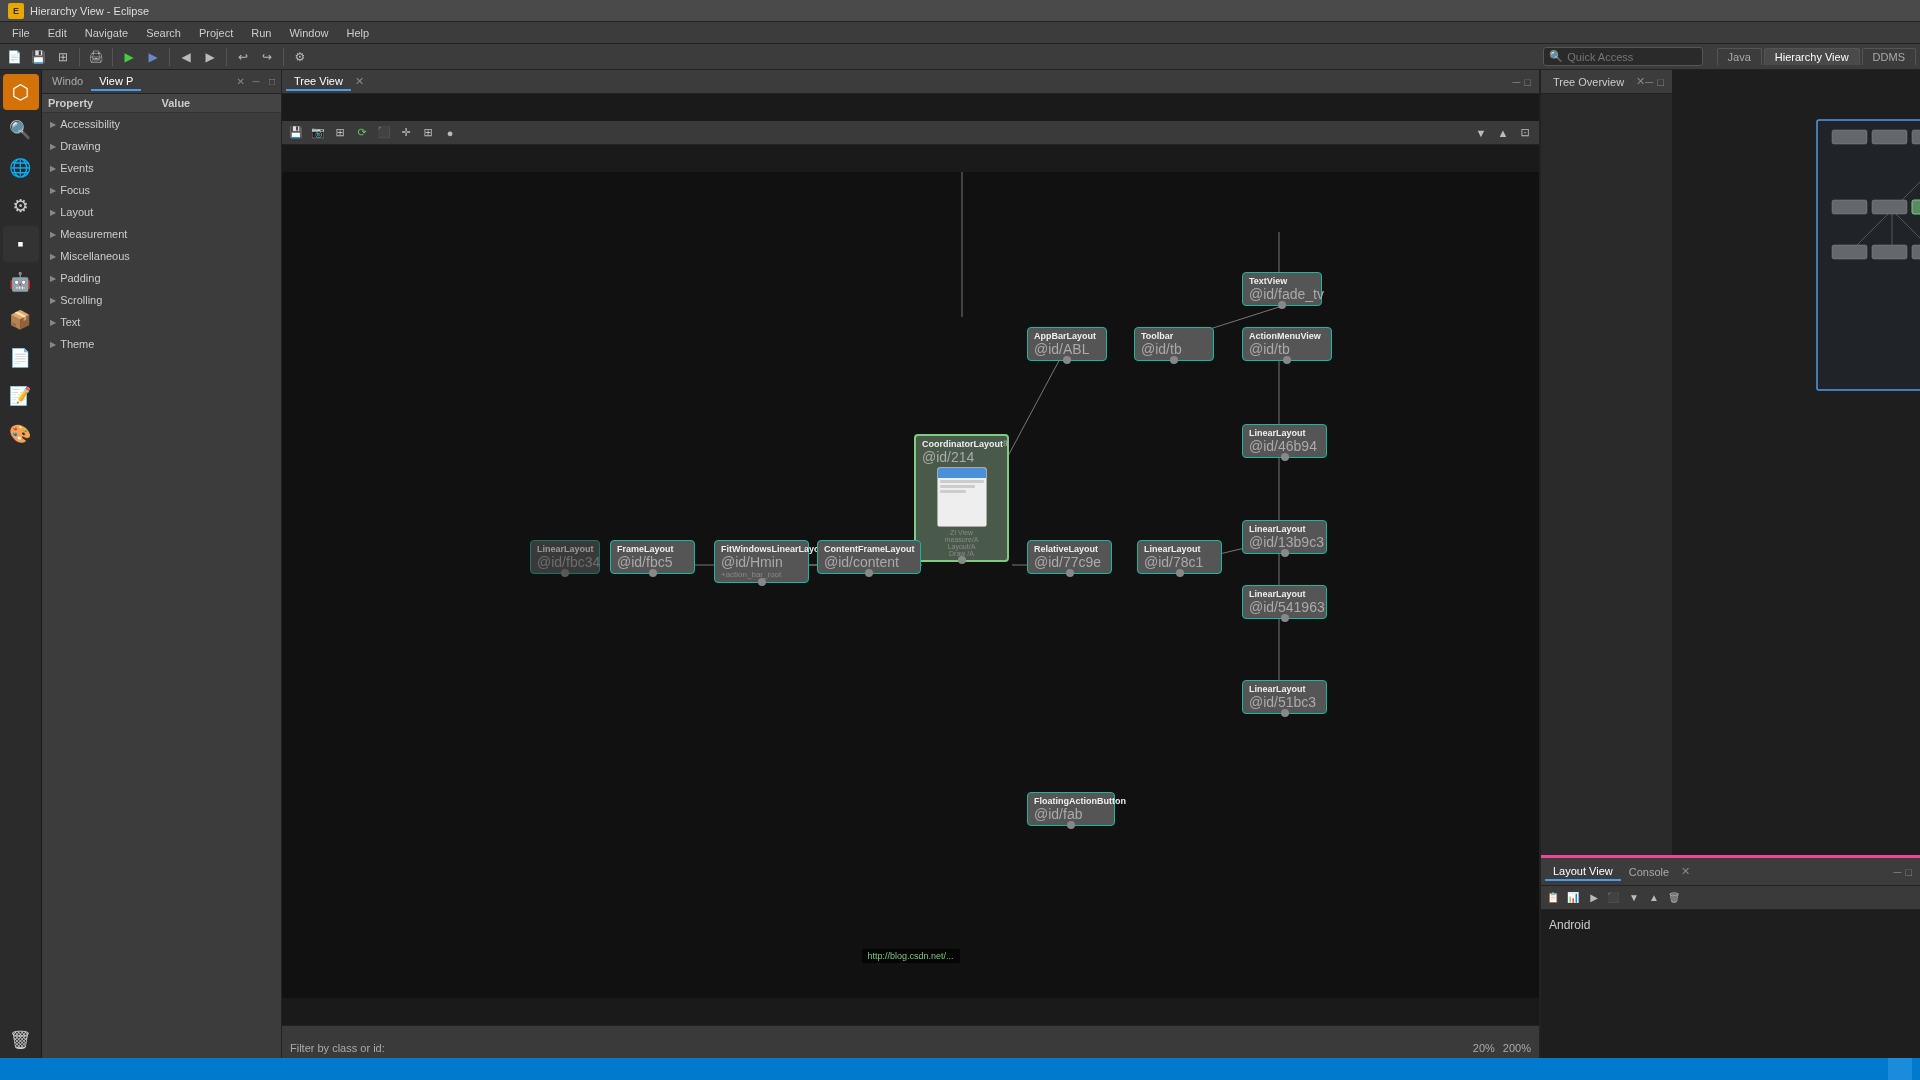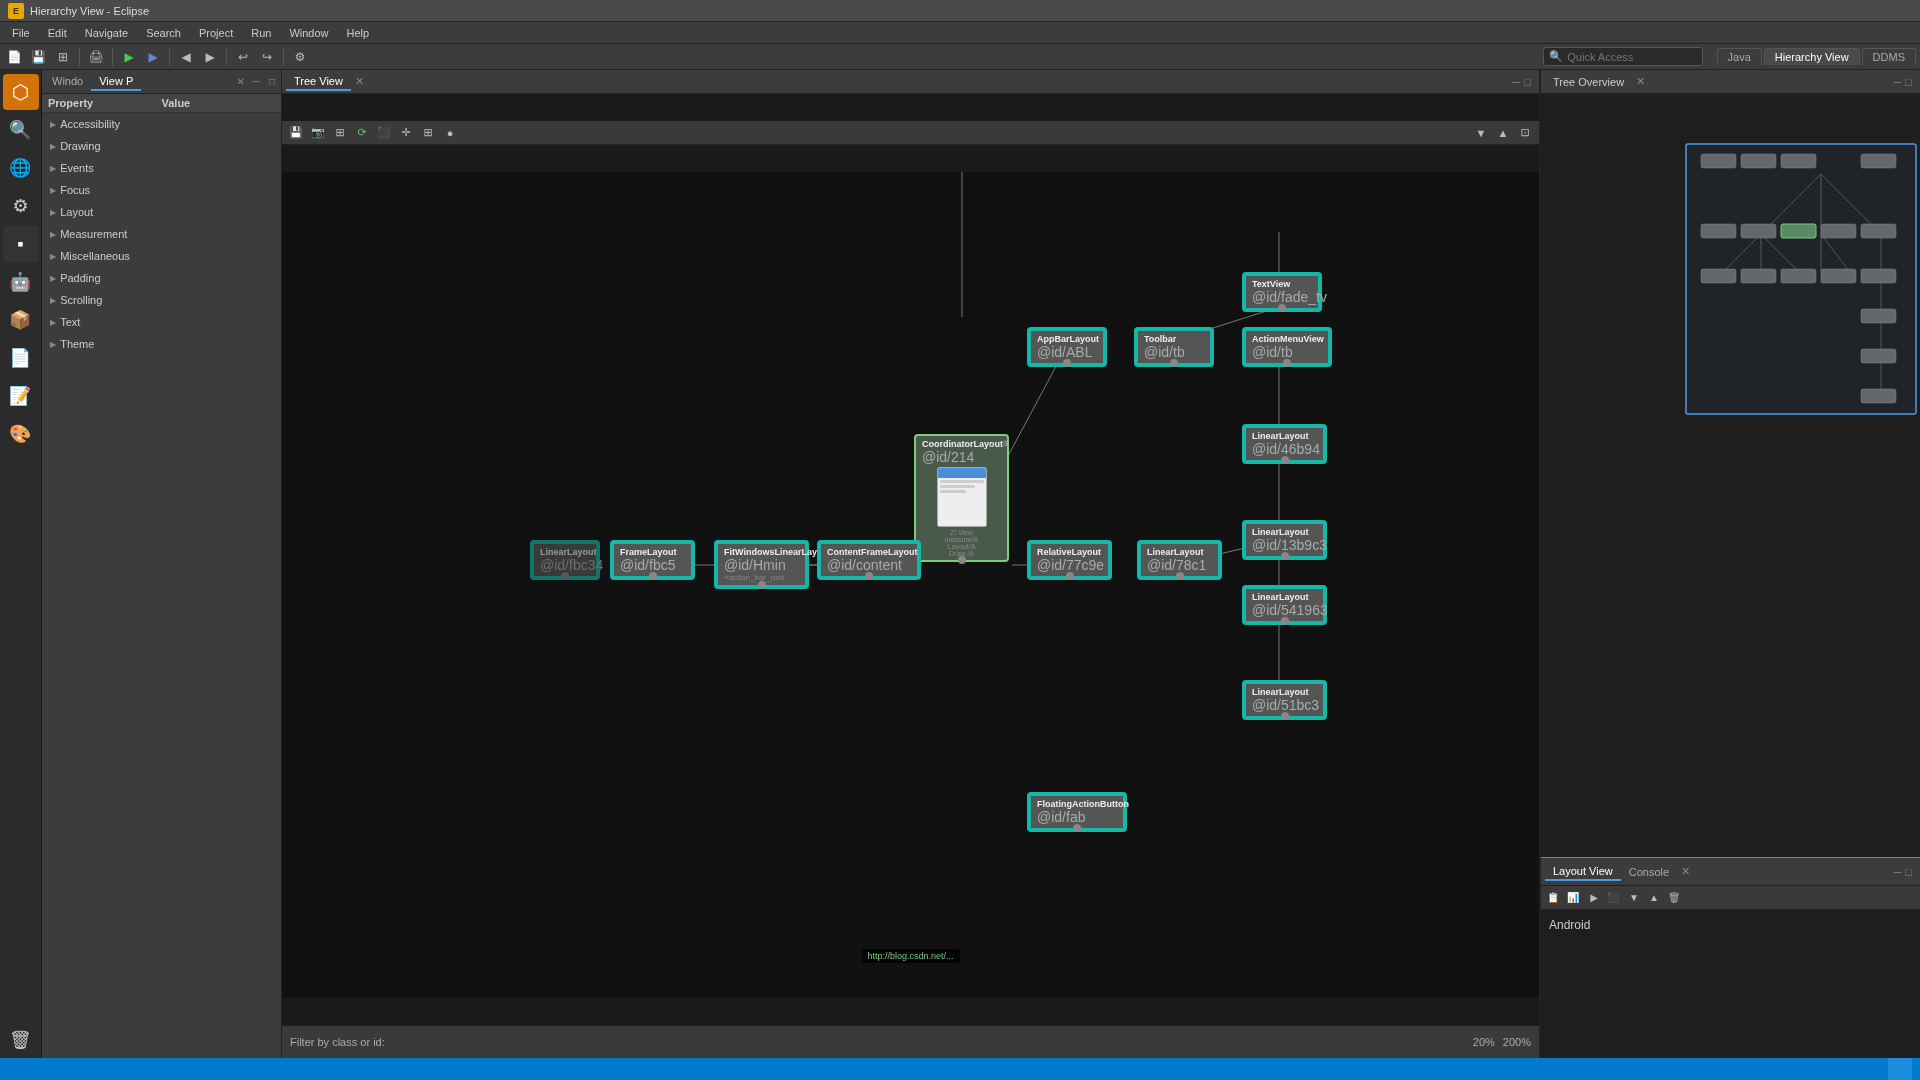--- a/index.html
+++ b/index.html
@@ -191,21 +191,21 @@
     .tree-canvas {
       flex: 1;
       position: relative;
       overflow: hidden;
       background: #111;
     }
     
     .node {
       position: absolute;
       background: #555;
-      border: 4px solid #14b8a6;
+      border: 1px solid #14b8a6;
       border-radius: 4px;
       padding: 3px 6px;
       font-size: 9px;
       color: #ddd;
       min-width: 70px;
       cursor: pointer;
     }
     .node.selected {
       border: 2px solid #7ecc7e;
       background: #4a5a4a;
@@ -244,21 +244,21 @@
       padding: 2px 6px;
       border-radius: 2px;
       white-space: nowrap;
     }
 
     .tv-status-bar {
       height: 24px;
       background: #3a3a3a;
       border-top: 1px solid #222;
       display: flex;
-      align-items: center;
+      align-items: flex-start;
       padding: 16px 8px;
       gap: 8px;
       font-size: 11px;
       color: #aaa;
     }
     .tv-status-bar .filter-input {
       flex: 1;
       background: transparent;
       border: none;
       color: #aaa;
@@ -270,23 +270,23 @@
     #right-panels {
       width: 380px;
       display: flex;
       flex-direction: column;
       border-left: 1px solid #222;
     }
 
     #tree-overview {
       flex: 1;
       background: #2a2a2a;
-      border-bottom: 1px solid #ec4899;
-      display: flex;
-      flex-direction: column;
+      border-bottom: 3px solid #ec4899;
+      display: flex;
+      flex-direction: row;
     }
     .overview-tab-bar {
       height: 24px;
       background: #3c3c3c;
       display: flex;
       align-items: center;
       border-bottom: 1px solid #222;
       padding: 0 4px;
     }
     .overview-tab { padding: 2px 8px; font-size: 11px; color: #ccc; cursor: pointer; }
@@ -645,21 +645,21 @@
         <div class="node-id">@id/content</div>
         <div class="node-dot"></div>
       </div>
 
       <div class="node" style="left:745px; top:368px; width:85px;">
         <div class="node-title">RelativeLayout</div>
         <div class="node-id">@id/77c9e</div>
         <div class="node-dot"></div>
       </div>
 
-      <div class="node" style="left:745px; top:620px; width:100px;">
+      <div class="node" style="left:745px; top:620px; width:88px;">
         <div class="node-title">FloatingActionButton</div>
         <div class="node-id">@id/fab</div>
         <div class="node-dot"></div>
       </div>
 
       <div class="node" style="left:248px; top:368px; width:70px; opacity:0.6;">
         <div class="node-title">LinearLayout</div>
         <div class="node-id">@id/fbc34</div>
         <div class="node-dot"></div>
       </div>

